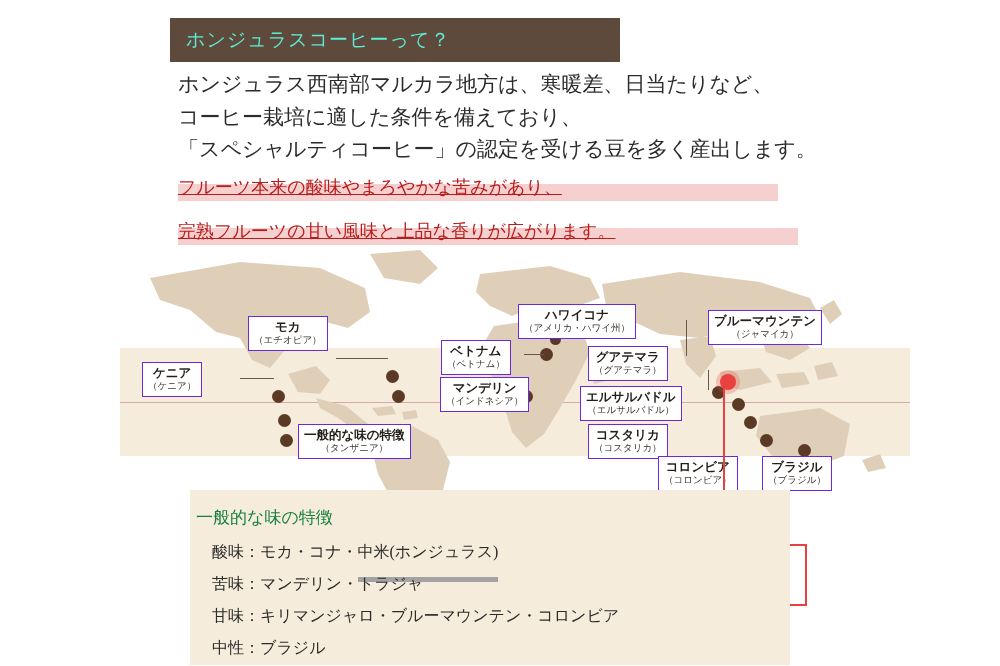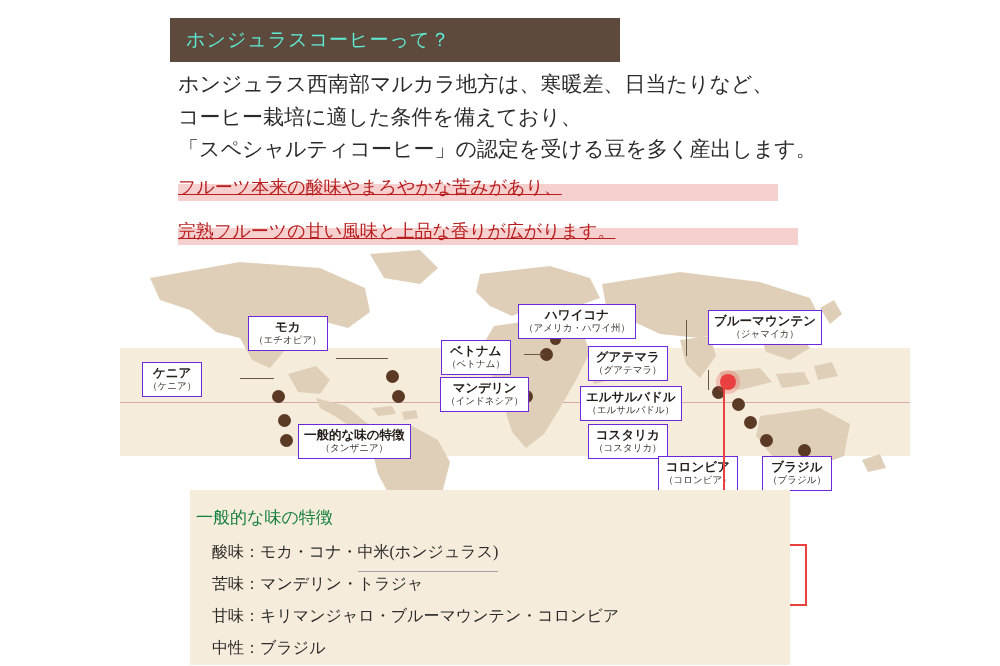--- a/index.html
+++ b/index.html
@@ -77,21 +77,21 @@
   .legend{
     position:absolute;left:190px;top:490px;width:600px;height:175px;
     background:#f6ecdb;
   }
   .legend h3{
     margin:0;position:absolute;left:6px;top:16px;
     font-size:17px;font-weight:normal;color:#15803d;
   }
   .lrow{position:absolute;left:22px;font-size:16px;color:#2b2b2b;white-space:nowrap;}
   .lrow .lbl{display:inline-block;}
-  .u{border-bottom:1px solid #a3a3a3;padding-bottom:11px;}
+  .u{border-bottom:5px solid #a3a3a3;padding-bottom:17px;}
 
   
   .gutter{position:absolute;right:0;top:0;width:22px;height:666px;background:#fff;}
 </style>
 </head>
 <body>
 
 <div class="page">
 
   <div class="title-bar">

